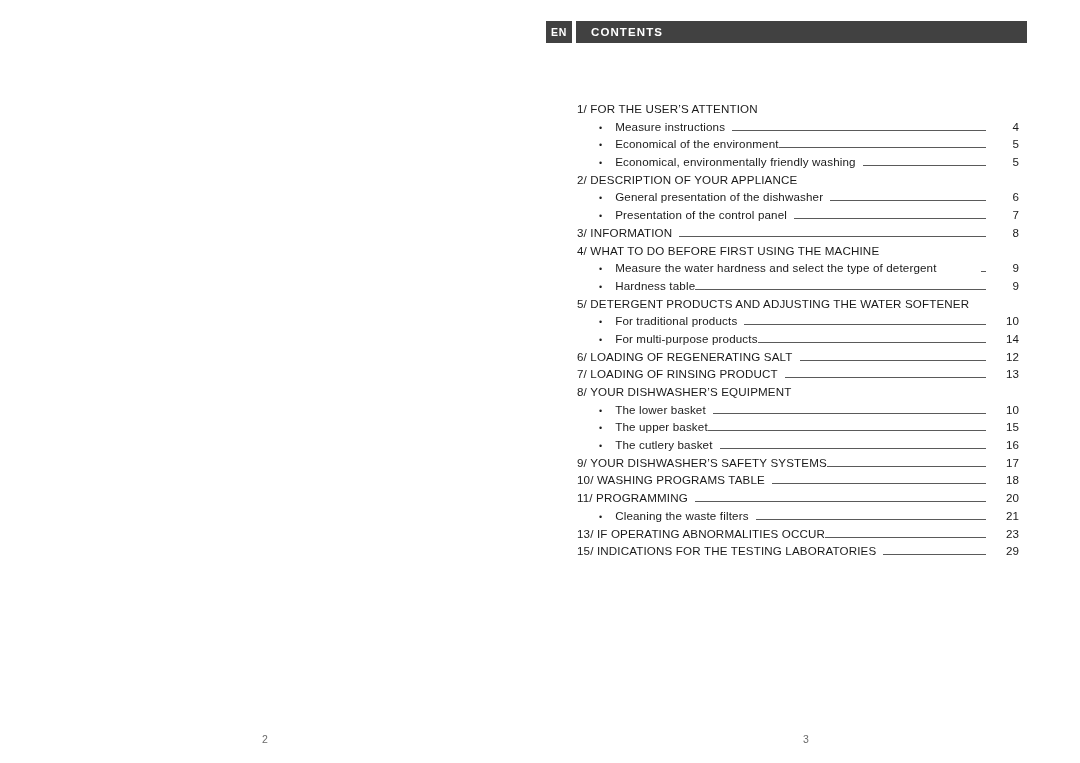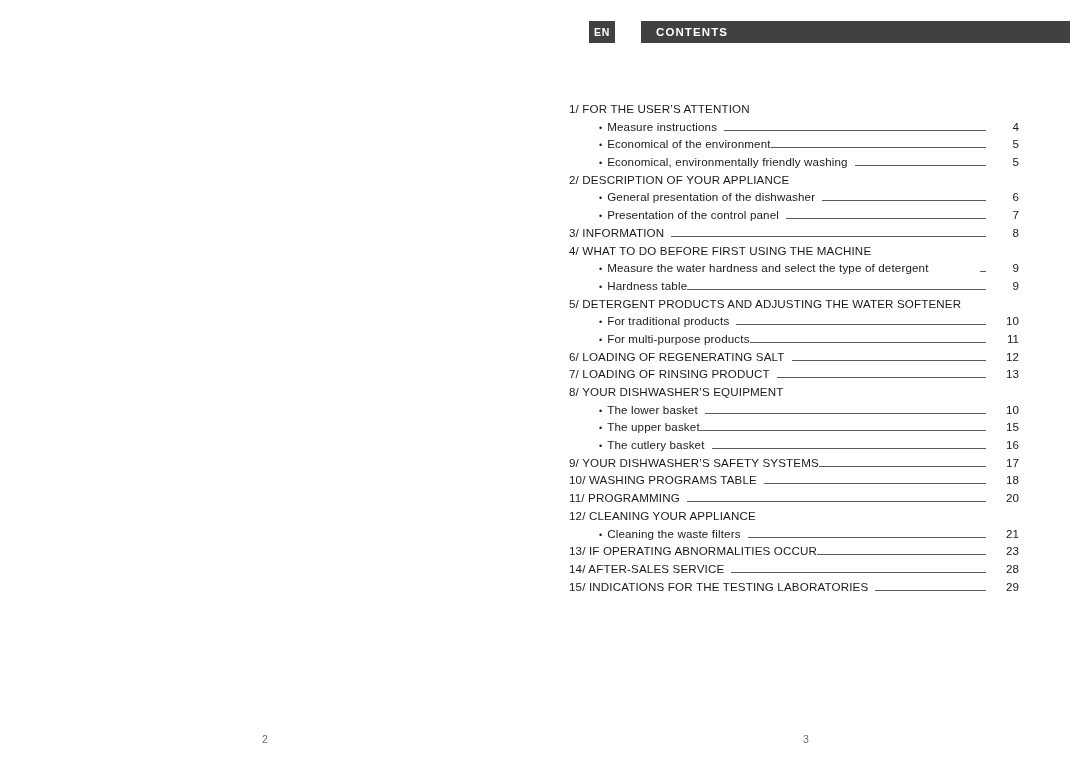--- a/index.html
+++ b/index.html
@@ -12,41 +12,41 @@
     height: 763px;
     position: relative;
     font-family: "Liberation Sans", sans-serif;
     color: #1a1a1a;
     overflow: hidden;
   }
 
   
   .header {
     position: absolute;
-    left: 589px;
+    left: 546px;
     top: 21px;
     width: 481px;
     height: 22px;
     display: flex;
     align-items: stretch;
   }
   .lang-badge {
     width: 26px;
     background: #414141;
     color: #ffffff;
     font-size: 10.5px;
     font-weight: bold;
     letter-spacing: 0.6px;
     display: flex;
     align-items: center;
     justify-content: center;
   }
   .header-bar {
     flex: 1;
-    margin-left: 26px;
+    margin-left: 4px;
     background: #414141;
     color: #ffffff;
     font-size: 11.5px;
     font-weight: bold;
     letter-spacing: 1.1px;
     display: flex;
     align-items: center;
     padding-left: 15px;
     box-sizing: border-box;
   }
@@ -60,20 +60,21 @@
   }
   .toc-row {
     display: flex;
     align-items: baseline;
     height: 17.7px;
     white-space: nowrap;
   }
   .toc-row .label {
     font-size: 11.6px;
     letter-spacing: 0.15px;
+    margin-left: 8px;
   }
   .toc-row.section .label {
     font-size: 11.6px;
   }
   .toc-row.sub {
     padding-left: 30px;
   }
   .toc-row.sub .bullet {
     font-size: 9px;
     line-height: 1;
@@ -202,21 +203,21 @@
     <div class="toc-row sub">
       <span class="bullet">•</span>
       <span class="label">For traditional products</span>
       <span class="leader gap-sm"></span>
       <span class="page">10</span>
     </div>
     <div class="toc-row sub">
       <span class="bullet">•</span>
       <span class="label">For multi-purpose products</span>
       <span class="leader gap-none"></span>
-      <span class="page">11</span>
+      <span class="page">14</span>
     </div>
     <div class="toc-row section">
       <span class="label">6/ LOADING OF REGENERATING SALT</span>
       <span class="leader gap-sm"></span>
       <span class="page">12</span>
     </div>
     <div class="toc-row section">
       <span class="label">7/ LOADING OF RINSING PRODUCT</span>
       <span class="leader gap-sm"></span>
       <span class="page">13</span>
@@ -252,40 +253,30 @@
     <div class="toc-row section">
       <span class="label">10/ WASHING PROGRAMS TABLE</span>
       <span class="leader gap-sm"></span>
       <span class="page">18</span>
     </div>
     <div class="toc-row section">
       <span class="label">11/ PROGRAMMING</span>
       <span class="leader gap-sm"></span>
       <span class="page">20</span>
     </div>
-    <div class="toc-row section noline">
-      <span class="label">12/ CLEANING YOUR APPLIANCE</span>
-      <span class="leader"></span>
-      <span class="page"></span>
-    </div>
     <div class="toc-row sub">
       <span class="bullet">•</span>
       <span class="label">Cleaning the waste filters</span>
       <span class="leader gap-sm"></span>
       <span class="page">21</span>
     </div>
     <div class="toc-row section">
       <span class="label">13/ IF OPERATING ABNORMALITIES OCCUR</span>
       <span class="leader gap-none"></span>
       <span class="page">23</span>
-    </div>
-    <div class="toc-row section">
-      <span class="label">14/ AFTER-SALES SERVICE</span>
-      <span class="leader gap-sm"></span>
-      <span class="page">28</span>
     </div>
     <div class="toc-row section">
       <span class="label">15/ INDICATIONS FOR THE TESTING LABORATORIES</span>
       <span class="leader gap-sm"></span>
       <span class="page">29</span>
     </div>
   </div>
 
 <div class="footer-left">2</div>
 <div class="footer-center">3</div>

